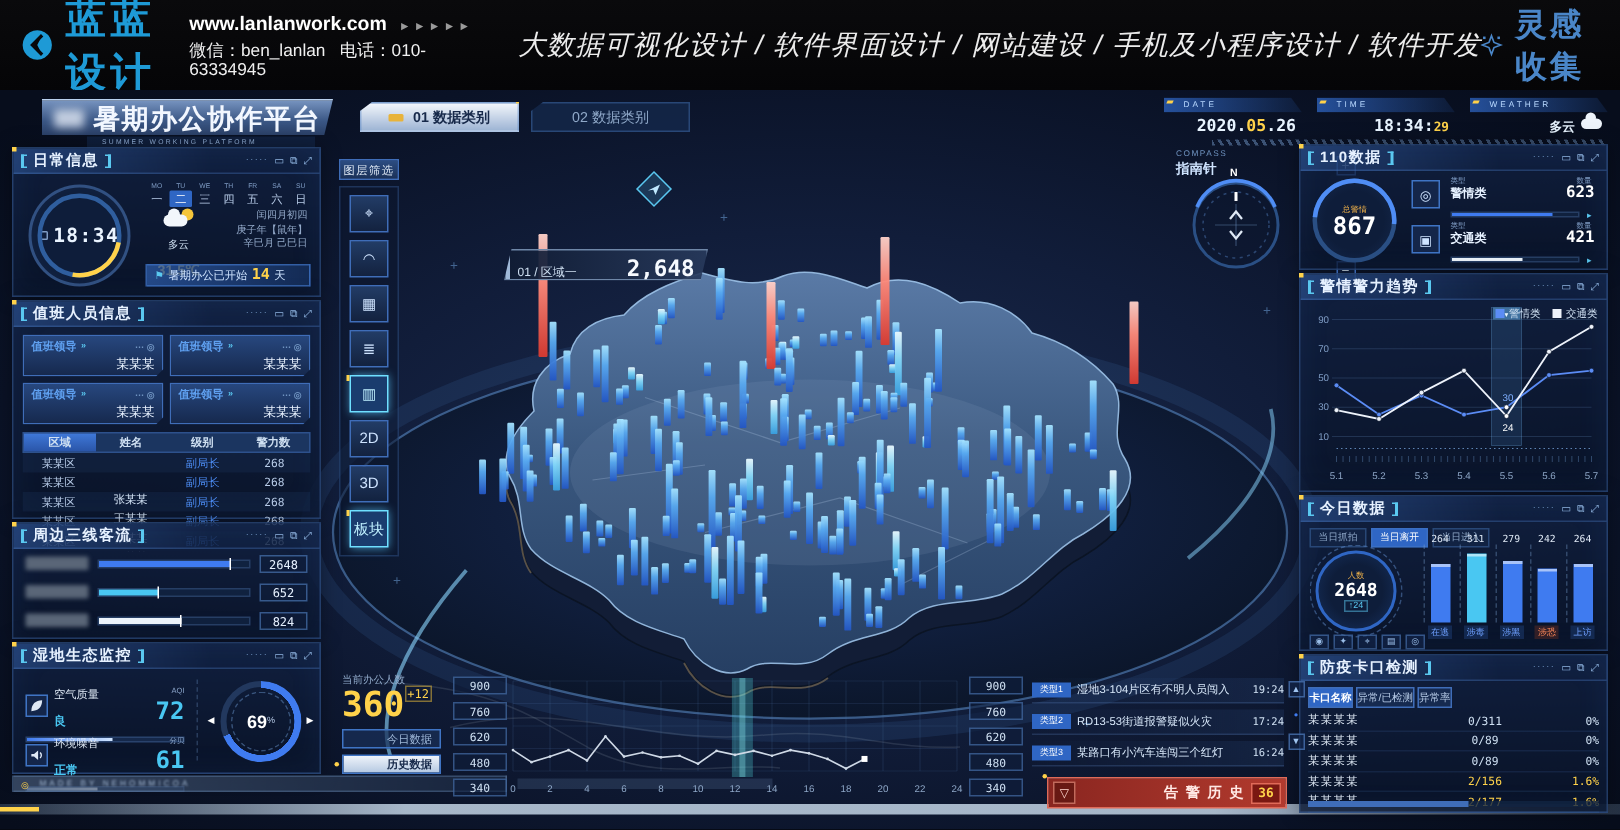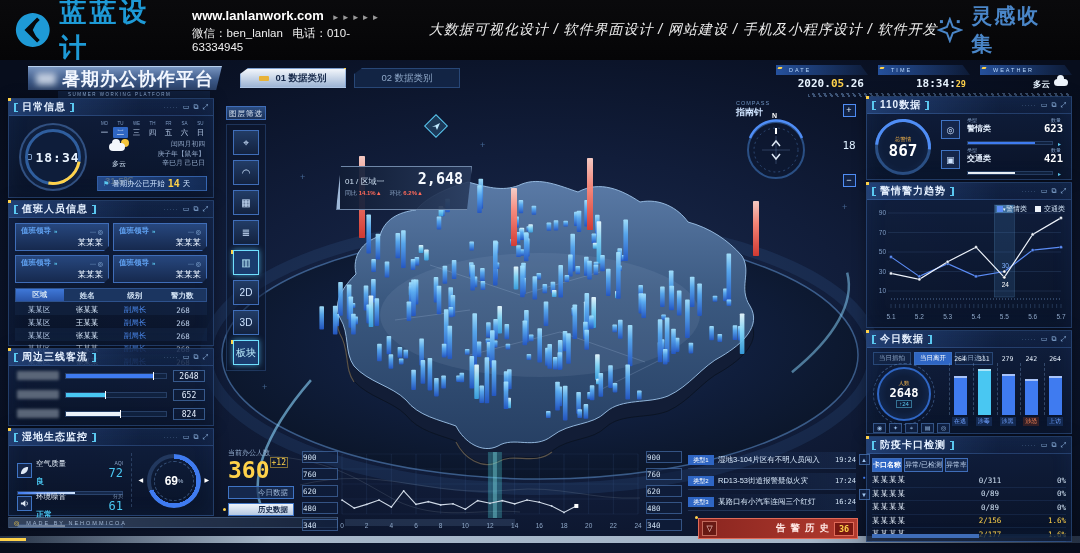--- a/index.html
+++ b/index.html
@@ -10,21 +10,21 @@
 
   
   #banner{position:absolute;left:0;top:0;width:1080px;height:60px;background:linear-gradient(180deg,#0a0a0c,#050507);display:flex;align-items:center;}
   .logo-wrap{display:flex;align-items:center;gap:8px;padding-left:14px;}
   .logo-mark{width:38px;height:38px;}
   .logo-text{font-size:27px;font-weight:bold;color:#1e9ad6;letter-spacing:3px;}
   .contact{margin-left:14px;color:#e8e8e8;}
   .contact .l1{font-size:13px;font-weight:bold;color:#fff;}
   .contact .l1 .arr{font-size:8px;color:#9a9a9a;letter-spacing:2px;margin-left:8px;}
   .contact .l2{font-size:11.5px;margin-top:3px;color:#f0f0f0;}
-  .services{margin-left:30px;font-size:14px;font-style:italic;color:#ececec;letter-spacing:1px;white-space:nowrap;}
+  .services{margin-left:30px;font-size:18px;font-style:italic;color:#ececec;letter-spacing:1px;white-space:nowrap;}
   .collect{margin-left:auto;margin-right:18px;display:flex;align-items:center;gap:8px;color:#4a86c8;font-size:21px;font-weight:bold;letter-spacing:2px;}
 
   
   #dash{position:absolute;left:0;top:60px;width:1080px;height:493px;overflow:hidden;
     background:radial-gradient(ellipse 700px 360px at 50% 52%,#1c2c50 0%,#111d3a 45%,#0a1226 78%,#070d1c 100%);}
   #map-svg{position:absolute;left:0;top:0;}
 
   
   .panel{position:absolute;background:linear-gradient(180deg,rgba(17,33,66,.82),rgba(9,19,40,.82));border:1px solid rgba(74,124,196,.38);box-shadow:0 0 12px rgba(0,0,0,.35),inset 0 0 20px rgba(46,100,180,.12);}
   .ph{height:17px;display:flex;align-items:center;gap:4px;padding:0 5px;background:linear-gradient(90deg,rgba(60,110,190,.4),rgba(25,50,95,.1) 65%);border-bottom:1px solid rgba(74,124,196,.35);position:relative;}
@@ -82,21 +82,21 @@
   #notice .flag{color:#5ac8f0;font-size:7px;}
 
   #p2{left:8px;top:140px;width:206px;height:146px;}
   #cards{display:grid;grid-template-columns:1fr 1fr;gap:4px;padding:5px 6px 3px;}
   .card{height:28px;background:linear-gradient(180deg,#27477e,#16294e);border:1px solid #3f6db8;clip-path:polygon(0 0,100% 0,100% calc(100% - 5px),calc(100% - 5px) 100%,0 100%);padding:2px 5px;}
   .card .r1{display:flex;align-items:center;font-size:7.5px;font-weight:bold;color:#5fa0f0;}
   .card .r1 .ar{margin-left:3px;color:#5ac8f0;font-size:6px;}
   .card .r1 .ic{margin-left:auto;color:#6f93c0;font-size:6px;}
   .card .nm{text-align:right;font-size:8.5px;color:#e8f2ff;margin-top:1px;}
   #duty-table{margin:2px 6px 0;}
-  .drow{display:flex;height:13px;align-items:flex-end;}
+  .drow{display:flex;height:13px;align-items:center;}
   .drow.hd{height:14px;background:#1b3560;border:1px solid rgba(63,109,184,.5);}
   .drow.hd .c{font-size:7.5px;color:#cfe0f2;font-weight:bold;}
   .drow.hd .c:first-child{background:linear-gradient(180deg,#3f78d8,#2a55a8);height:100%;line-height:12px;}
   .drow .c{flex:1;text-align:center;font-size:7.5px;color:#b8cce8;}
   .drow .c.nm{color:#d8e8fa;margin-top:48px;}
   .drow .c.lv{color:#4d8df5;}
   .drow:nth-child(odd):not(.hd){background:rgba(40,70,120,.18);}
   #duty-body{height:66px;overflow:hidden;}
 
   #p3{left:8px;top:288px;width:206px;height:78px;}
@@ -108,21 +108,21 @@
   .frow .vbox{width:32px;height:12px;border:1px solid rgba(90,140,210,.55);background:rgba(15,30,60,.6);font-size:8px;color:#e6f1ff;text-align:center;line-height:11px;font-family:"DejaVu Sans Mono",monospace;}
 
   #p4{left:8px;top:368px;width:206px;height:88px;}
   .eco-blk{position:absolute;left:8px;width:106px;}
   .eco-blk .row{display:flex;align-items:center;gap:4px;}
   .eco-ic{width:15px;height:15px;border:1px solid #3f74c4;background:#14264a;display:flex;align-items:center;justify-content:center;}
   .eco-lb{font-size:7.5px;color:#dfe9f5;}
   .eco-st{font-size:8px;font-weight:bold;color:#49c7f2;}
   .eco-rt{margin-left:auto;text-align:right;}
   .eco-rt .u{display:block;font-size:5px;color:#8aa4c8;}
-  .eco-rt .v{display:block;font-size:12px;font-weight:normal;color:#49c7f2;font-family:"DejaVu Sans Mono",monospace;}
+  .eco-rt .v{display:block;font-size:16px;font-weight:bold;color:#49c7f2;font-family:"DejaVu Sans Mono",monospace;}
   .eco-bar{margin-top:3px;height:4px;background:#15284a;border:1px solid rgba(90,130,190,.3);position:relative;}
   .eco-bar i{position:absolute;left:0;top:0;bottom:0;background:linear-gradient(90deg,#3f7bf0,#cfe4ff);}
   #eco-div{position:absolute;left:122px;top:24px;bottom:8px;border-left:1px dashed rgba(110,150,200,.3);}
   #eco-gauge{position:absolute;right:12px;top:25px;width:54px;height:54px;border-radius:50%;border:4px solid #22385e;display:flex;align-items:center;justify-content:center;}
   #eco-gauge::before{content:"";position:absolute;inset:-4px;border-radius:50%;background:conic-gradient(#3f7bf0 0 69%,transparent 69% 100%);-webkit-mask:radial-gradient(closest-side,transparent 82%,#000 83%);mask:radial-gradient(closest-side,transparent 82%,#000 83%);}
   #eco-gauge::after{content:"";position:absolute;inset:3px;border-radius:50%;border:1px dashed rgba(120,170,230,.4);}
   #eco-gauge .gv{font-size:12px;font-weight:bold;color:#fff;}
   #eco-gauge .gu{font-size:6px;color:#b8cce8;}
   .gar{position:absolute;top:47px;font-size:6px;color:#fff;}
 
@@ -135,30 +135,30 @@
 
   
   #layers{position:absolute;left:226px;top:46px;width:40px;}
   #layers .lh{height:14px;background:linear-gradient(180deg,#2c4d82,#1b3158);border:1px solid #3f6db8;font-size:7.5px;color:#dfe9f5;text-align:center;line-height:13px;letter-spacing:1px;}
   #layers .col{margin-top:4px;display:flex;flex-direction:column;gap:5px;align-items:center;background:rgba(12,24,48,.55);border:1px solid rgba(74,124,196,.3);padding:5px 0;}
   .lbtn{width:26px;height:25px;background:linear-gradient(180deg,#223c66,#13223f);border:1px solid #3f6db8;color:#cfe4ff;font-size:10px;display:flex;align-items:center;justify-content:center;cursor:pointer;position:relative;}
   .lbtn.active{border-color:#6fe0ff;box-shadow:0 0 6px rgba(90,200,255,.7);background:#1a3c6e;color:#bff0ff;}
   .lbtn.active::after{content:"";position:absolute;left:-3px;top:-1px;width:2px;height:4px;background:#ffd24a;}
 
   
-  #tooltip{position:absolute;left:336px;top:106px;width:136px;height:44px;background:linear-gradient(90deg,rgba(16,28,52,.94),rgba(40,58,92,.9));border:1px solid #6f87a8;clip-path:polygon(5px 0,100% 0,calc(100% - 5px) 100%,0 100%);padding:3px 8px 0;}
+  #tooltip{position:absolute;left:336px;top:106px;width:136px;height:21px;background:linear-gradient(90deg,rgba(16,28,52,.94),rgba(40,58,92,.9));border:1px solid #6f87a8;clip-path:polygon(5px 0,100% 0,calc(100% - 5px) 100%,0 100%);padding:3px 8px 0;}
   #tooltip::before{content:"";position:absolute;left:0;top:0;bottom:0;width:3px;background:#9fb8d8;}
   #tooltip .r1{display:flex;align-items:baseline;justify-content:space-between;}
   #tooltip .tl{font-size:8px;color:#cfe0f2;}
   #tooltip .tv{font-size:15px;font-weight:bold;color:#f6faff;font-family:"DejaVu Sans Mono",monospace;}
   #tooltip .r2{display:flex;gap:8px;font-size:6px;color:#8fa8c8;margin-top:1px;}
   #tooltip .r2 .rv{color:#ff6a5a;font-weight:bold;}
 
   
-  #compass{position:absolute;left:736px;top:40px;width:120px;height:100px;}
+  #compass{position:absolute;left:784px;top:40px;width:120px;height:100px;}
   #compass .lbs .en{display:block;font-size:5.5px;color:#6f93c0;letter-spacing:1px;}
   #compass .lbs .cn{display:block;font-size:9px;color:#cfe4ff;font-weight:bold;}
   #cring{position:absolute;left:8px;top:16px;}
   #compass .n{position:absolute;left:36px;top:12px;font-size:7px;color:#fff;font-weight:bold;}
   .zcol{position:absolute;right:0;top:4px;width:14px;text-align:center;}
   .zbox{width:13px;height:13px;border:1px solid #4f8df5;background:rgba(20,40,80,.7);color:#dff0ff;font-size:9px;line-height:11px;cursor:pointer;margin:0 auto;}
   .zval{font-size:11px;color:#dff0ff;margin:22px 0;font-family:"DejaVu Sans Mono",monospace;}
 
   
   #r1{left:866px;top:36px;width:206px;height:84px;}
@@ -215,21 +215,21 @@
 
   
   #office{position:absolute;left:228px;top:388px;width:74px;}
   #office .ol{font-size:7px;color:#8fa8c8;}
   #office .ov{font-size:23px;font-weight:bold;color:#ffd24a;font-family:"DejaVu Sans Mono",monospace;line-height:24px;}
   #office .od{font-size:8px;color:#ffd24a;vertical-align:top;border:1px solid rgba(245,197,58,.5);padding:0 1px;}
   .obtn{width:66px;height:13px;margin-top:4px;background:rgba(25,48,90,.7);border:1px solid #3f74c4;color:#9fb8d8;font-size:7.5px;text-align:right;line-height:12px;padding-right:5px;cursor:pointer;position:relative;}
   .obtn.active{background:linear-gradient(180deg,#eef3fa,#b6c9e2);color:#17294a;font-weight:bold;}
   .obtn.active::before{content:"";position:absolute;left:-6px;top:4px;width:3px;height:3px;background:#ffd24a;border-radius:50%;}
   .ycol{position:absolute;width:36px;display:flex;flex-direction:column;gap:5px;}
-  .ybox{height:12px;border:1px solid rgba(90,140,210,.5);background:rgba(15,30,60,.6);color:#cfe0f2;font-size:7.5px;line-height:11px;font-family:"DejaVu Sans Mono",monospace;}
+  .ybox{height:12px;border:1px solid rgba(90,140,210,.5);background:rgba(15,30,60,.6);color:#cfe0f2;font-size:7.5px;text-align:center;line-height:11px;font-family:"DejaVu Sans Mono",monospace;}
   #ybl{left:302px;top:391px;}
   #ybr{left:646px;top:391px;}
   #office-svg{position:absolute;left:340px;top:390px;}
   #alerts{position:absolute;left:688px;top:392px;width:168px;}
   .arow{display:flex;align-items:center;gap:4px;height:17px;margin-bottom:4px;background:linear-gradient(90deg,rgba(40,70,120,0),rgba(40,70,120,.28));border-bottom:1px solid rgba(90,130,190,.25);}
   .arow .tag{flex:none;width:26px;height:10px;background:#2f66c4;color:#fff;font-size:6px;text-align:center;line-height:10px;}
   .arow .tx{flex:1;font-size:7.5px;color:#d8e8fa;white-space:nowrap;overflow:hidden;text-overflow:ellipsis;}
   .arow .tm{flex:none;font-size:7px;color:#cfe0f2;font-family:"DejaVu Sans Mono",monospace;}
   #scrollcol{position:absolute;left:858px;top:394px;width:12px;display:flex;flex-direction:column;align-items:center;gap:9px;}
   #scrollcol .sb{width:11px;height:11px;border:1px solid rgba(90,140,210,.6);background:rgba(20,40,80,.6);color:#9fc4f0;font-size:6px;text-align:center;line-height:10px;cursor:pointer;}

